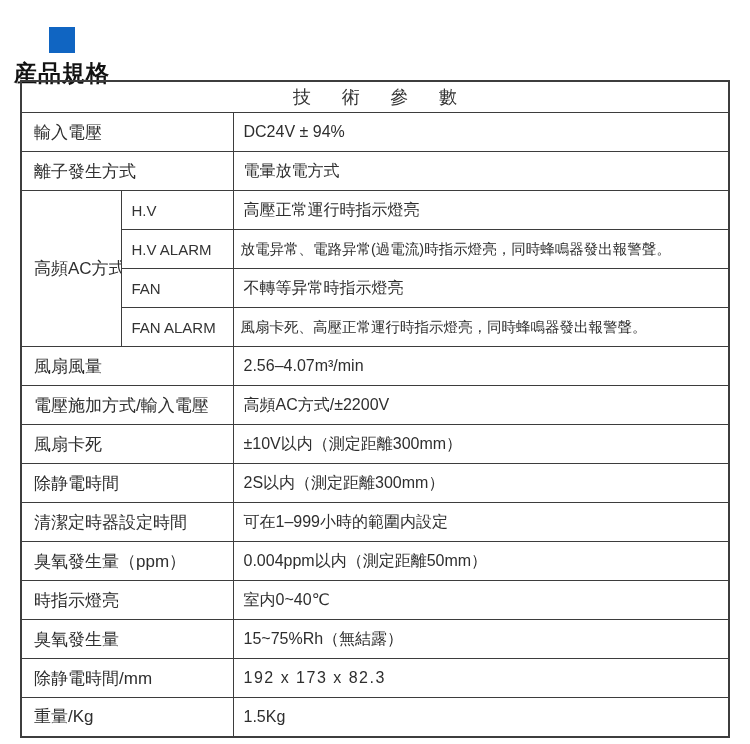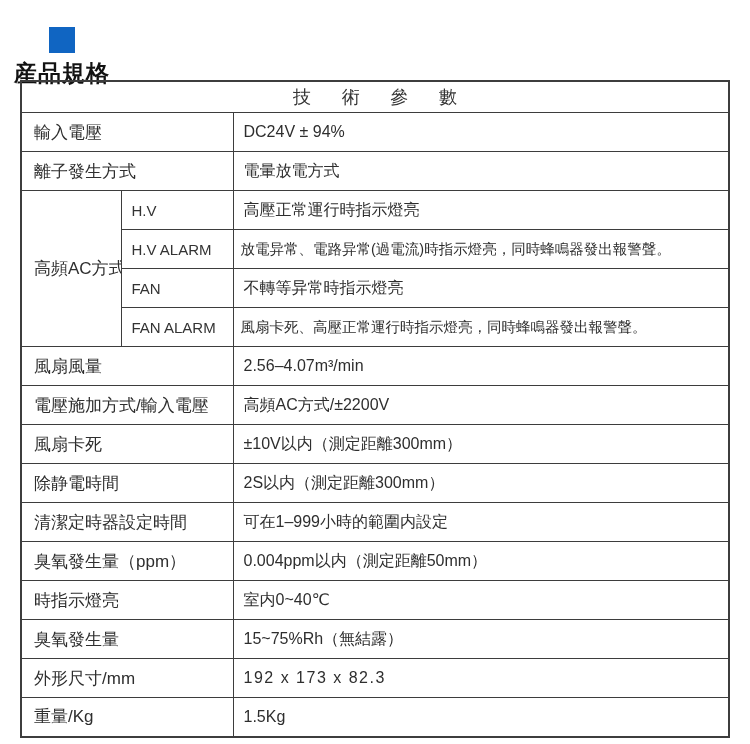--- a/index.html
+++ b/index.html
@@ -157,21 +157,21 @@
     </tr>
     <tr class="data-row">
       <td class="label-cell" colspan="2">時指示燈亮</td>
       <td class="value-cell">室内0~40℃</td>
     </tr>
     <tr class="data-row">
       <td class="label-cell" colspan="2">臭氧發生量</td>
       <td class="value-cell">15~75%Rh（無結露）</td>
     </tr>
     <tr class="data-row">
-      <td class="label-cell" colspan="2">外形尺寸/mm</td>
+      <td class="label-cell" colspan="2">除静電時間/mm</td>
       <td class="value-cell dims">192 x 173 x 82.3</td>
     </tr>
     <tr class="data-row">
       <td class="label-cell" colspan="2">重量/Kg</td>
       <td class="value-cell">1.5Kg</td>
     </tr>
   </tbody>
 </table>
 
 </body></html>

